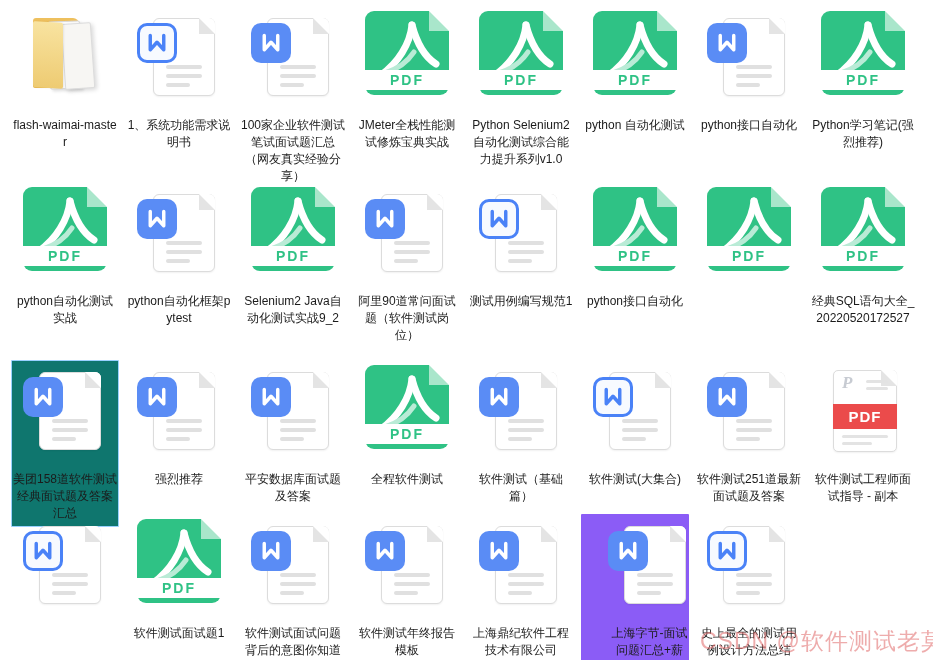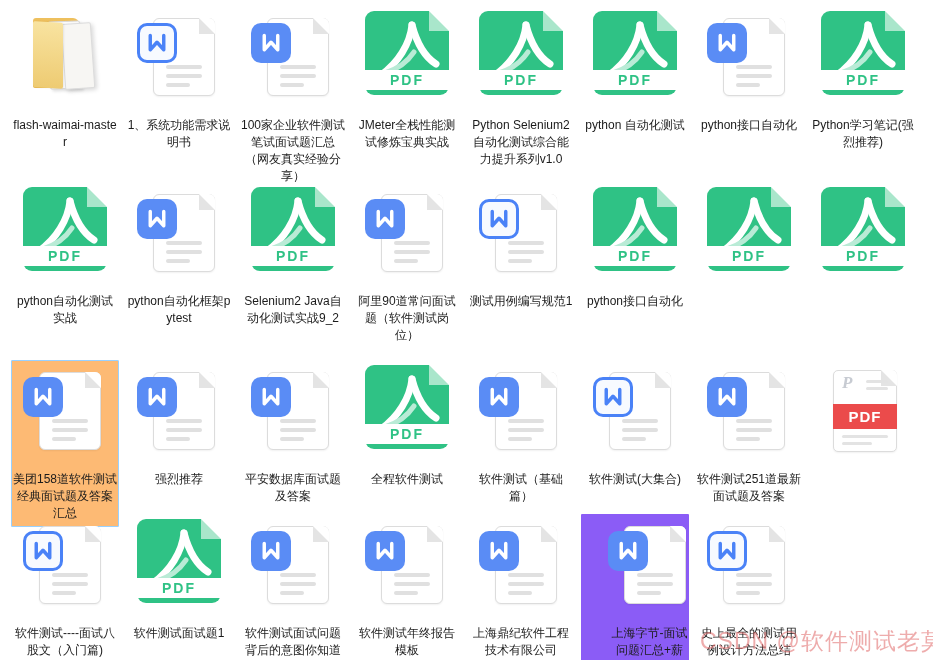--- a/index.html
+++ b/index.html
@@ -18,21 +18,21 @@
     width:108px;
     justify-self:center;
     align-self:start;
     display:flex;flex-direction:column;align-items:center;
     padding:3px 0 4px 0;
     border:1px solid transparent;
     border-radius:1px;
     box-sizing:border-box;
     justify-content:space-between;
   }
-  .tile.selected{background:#fdba74;border-color:#99d1ff;}
+  .tile.selected{background:#0f766e;border-color:#99d1ff;}
   .tile.hover{background:#8b5cf6;padding-left:29px;}
   .icon-slot{width:84px;height:86px;position:relative;flex:none;}
   .file-label{
     margin-top:21px;
     font-size:12px;line-height:17px;color:#1b1b1b;
     text-align:center;max-width:106px;
     word-break:break-all;
   }
   
   .icon{width:84px;height:86px;position:relative;}
@@ -391,20 +391,21 @@
       <svg viewBox="0 0 84 84">
         <path d="M47 14 C 45 33 33 52 16 64" stroke="#ffffff" stroke-width="7" fill="none" stroke-linecap="round"></path>
         <path d="M47 14 C 52 33 60 46 71 53" stroke="#ffffff" stroke-width="7" fill="none" stroke-linecap="round"></path>
         <path d="M20 62 C 33 58 43 50 49 41" stroke="#b9ebd6" stroke-width="5" fill="none" stroke-linecap="round"></path>
       </svg>
       <div class="fold"></div>
       <div class="pdf-band">PDF</div>
     </div>
   </div>
       </div>
+    <div class="file-label">经典SQL语句大全_20220520172527</div>
   </div>
     <div class="tile selected">
     <div class="icon-slot">
         <div class="icon proto-word-solid">
     <div class="doc-page">
       <div class="doc-fold"></div>
       <div class="doc-line l1"></div>
       <div class="doc-line l2"></div>
       <div class="doc-line l3"></div>
     </div>
@@ -530,38 +531,38 @@
       <div class="doc-fold"></div>
       <div class="p-glyph">P</div>
       <div class="pdf-red-line r1"></div>
       <div class="pdf-red-line r2"></div>
       <div class="pdf-red-band">PDF</div>
       <div class="pdf-red-line b1"></div>
       <div class="pdf-red-line b2"></div>
     </div>
   </div>
       </div>
+    <div class="file-label">软件测试工程师面试指导 - 副本</div>
   </div>
     <div class="tile">
     <div class="icon-slot">
         <div class="icon proto-word-outline">
     <div class="doc-page">
       <div class="doc-fold"></div>
       <div class="doc-line l1"></div>
       <div class="doc-line l2"></div>
       <div class="doc-line l3"></div>
     </div>
     <div class="w-badge outline">
       <svg viewBox="0 0 40 40">
               <polyline points="11,10 11,29 20,19 29,29 29,10" fill="none" stroke="#4a82f7" stroke-width="4.6" stroke-linecap="round" stroke-linejoin="round"></polyline>
             </svg>
     </div>
   </div>
       </div>
-    <div class="file-label">软件测试----面试八股文（入门篇)</div>
   </div>
     <div class="tile">
     <div class="icon-slot">
         <div class="icon proto-pdf-green">
     <div class="pdf-green-body">
       <svg viewBox="0 0 84 84">
         <path d="M47 14 C 45 33 33 52 16 64" stroke="#ffffff" stroke-width="7" fill="none" stroke-linecap="round"></path>
         <path d="M47 14 C 52 33 60 46 71 53" stroke="#ffffff" stroke-width="7" fill="none" stroke-linecap="round"></path>
         <path d="M20 62 C 33 58 43 50 49 41" stroke="#b9ebd6" stroke-width="5" fill="none" stroke-linecap="round"></path>
       </svg>

